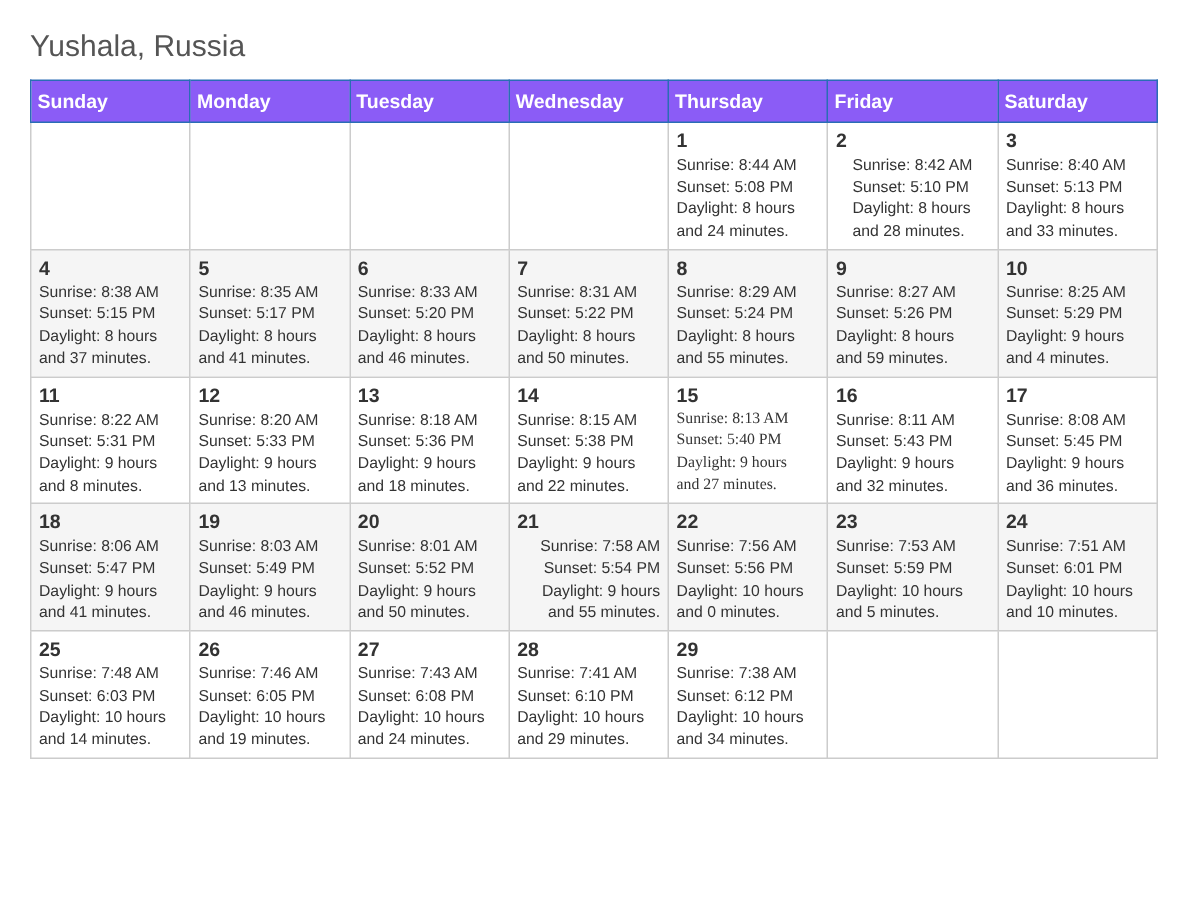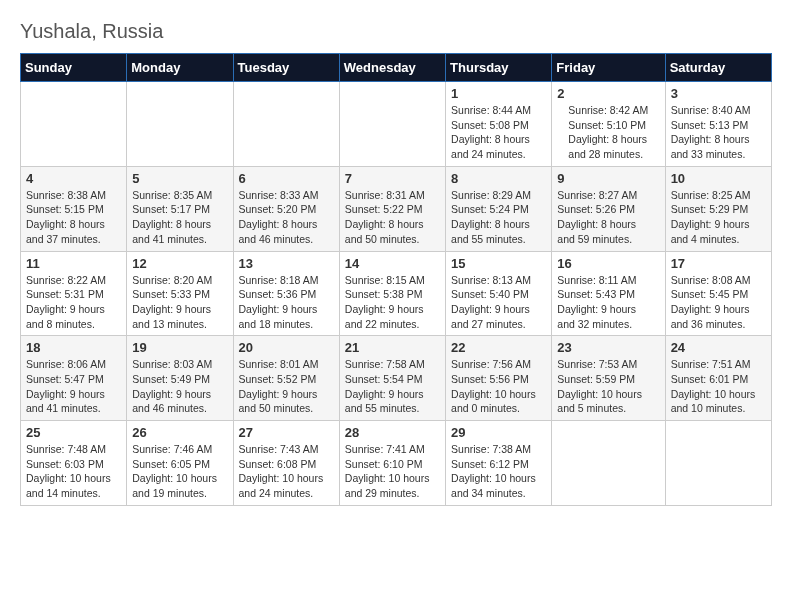--- a/index.html
+++ b/index.html
@@ -52,21 +52,21 @@
       font-size: 20px;
       color: #555;
       text-align: center;
     }
     table {
       width: 100%;
       border-collapse: collapse;
       font-size: 11px;
     }
     thead tr th {
-      background-color: #0f172a;
+      background-color: #8b5cf6;
       color: #fff;
       padding: 6px 4px;
       text-align: left;
       font-size: 13px;
       font-weight: bold;
       border: 1px solid #2a6db5;
     }
     tbody tr td {
       border: 1px solid #ccc;
       padding: 4px 5px;
@@ -217,21 +217,21 @@
         </td>
         <td>
           <span class="day-number">14</span>
           <div class="day-info" style="white-space: pre-line;">Sunrise: 8:15 AM
 Sunset: 5:38 PM
 Daylight: 9 hours
 and 22 minutes.</div>
         </td>
         <td>
           <span class="day-number">15</span>
-          <div class="day-info" style="white-space: pre-line;">Sunrise: 8:13 AM
+          <div class="day-info" style="white-space: pre-line; font-family: Liberation Serif, serif;">Sunrise: 8:13 AM
 Sunset: 5:40 PM
 Daylight: 9 hours
 and 27 minutes.</div>
         </td>
         <td>
           <span class="day-number">16</span>
           <div class="day-info" style="white-space: pre-line;">Sunrise: 8:11 AM
 Sunset: 5:43 PM
 Daylight: 9 hours
 and 32 minutes.</div>
@@ -261,21 +261,21 @@
         </td>
         <td>
           <span class="day-number">20</span>
           <div class="day-info" style="white-space: pre-line;">Sunrise: 8:01 AM
 Sunset: 5:52 PM
 Daylight: 9 hours
 and 50 minutes.</div>
         </td>
         <td>
           <span class="day-number">21</span>
-          <div class="day-info" style="white-space: pre-line;">Sunrise: 7:58 AM
+          <div class="day-info" style="white-space: pre-line; text-align: right;">Sunrise: 7:58 AM
 Sunset: 5:54 PM
 Daylight: 9 hours
 and 55 minutes.</div>
         </td>
         <td>
           <span class="day-number">22</span>
           <div class="day-info" style="white-space: pre-line;">Sunrise: 7:56 AM
 Sunset: 5:56 PM
 Daylight: 10 hours
 and 0 minutes.</div>

